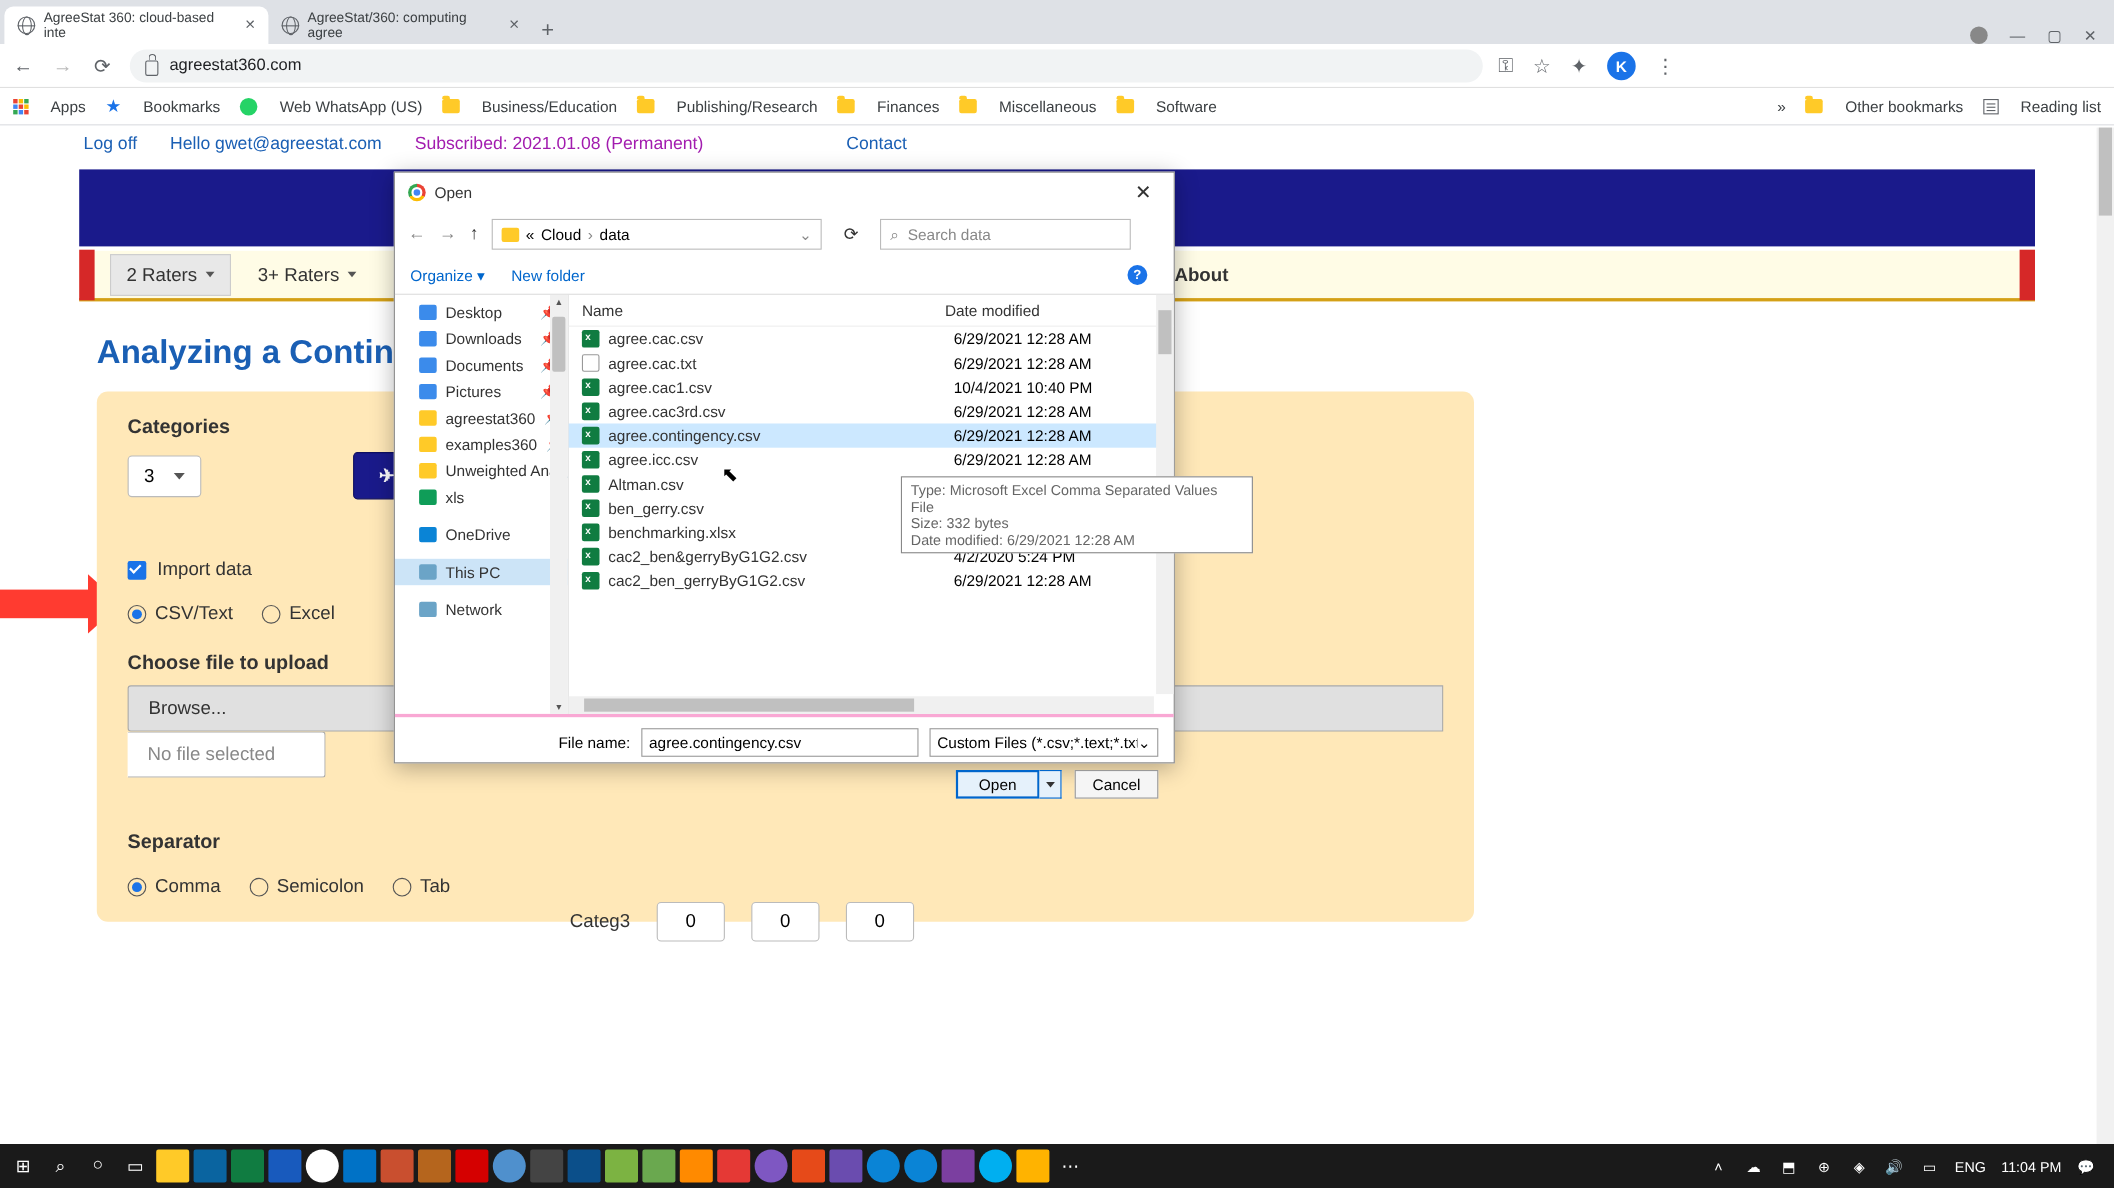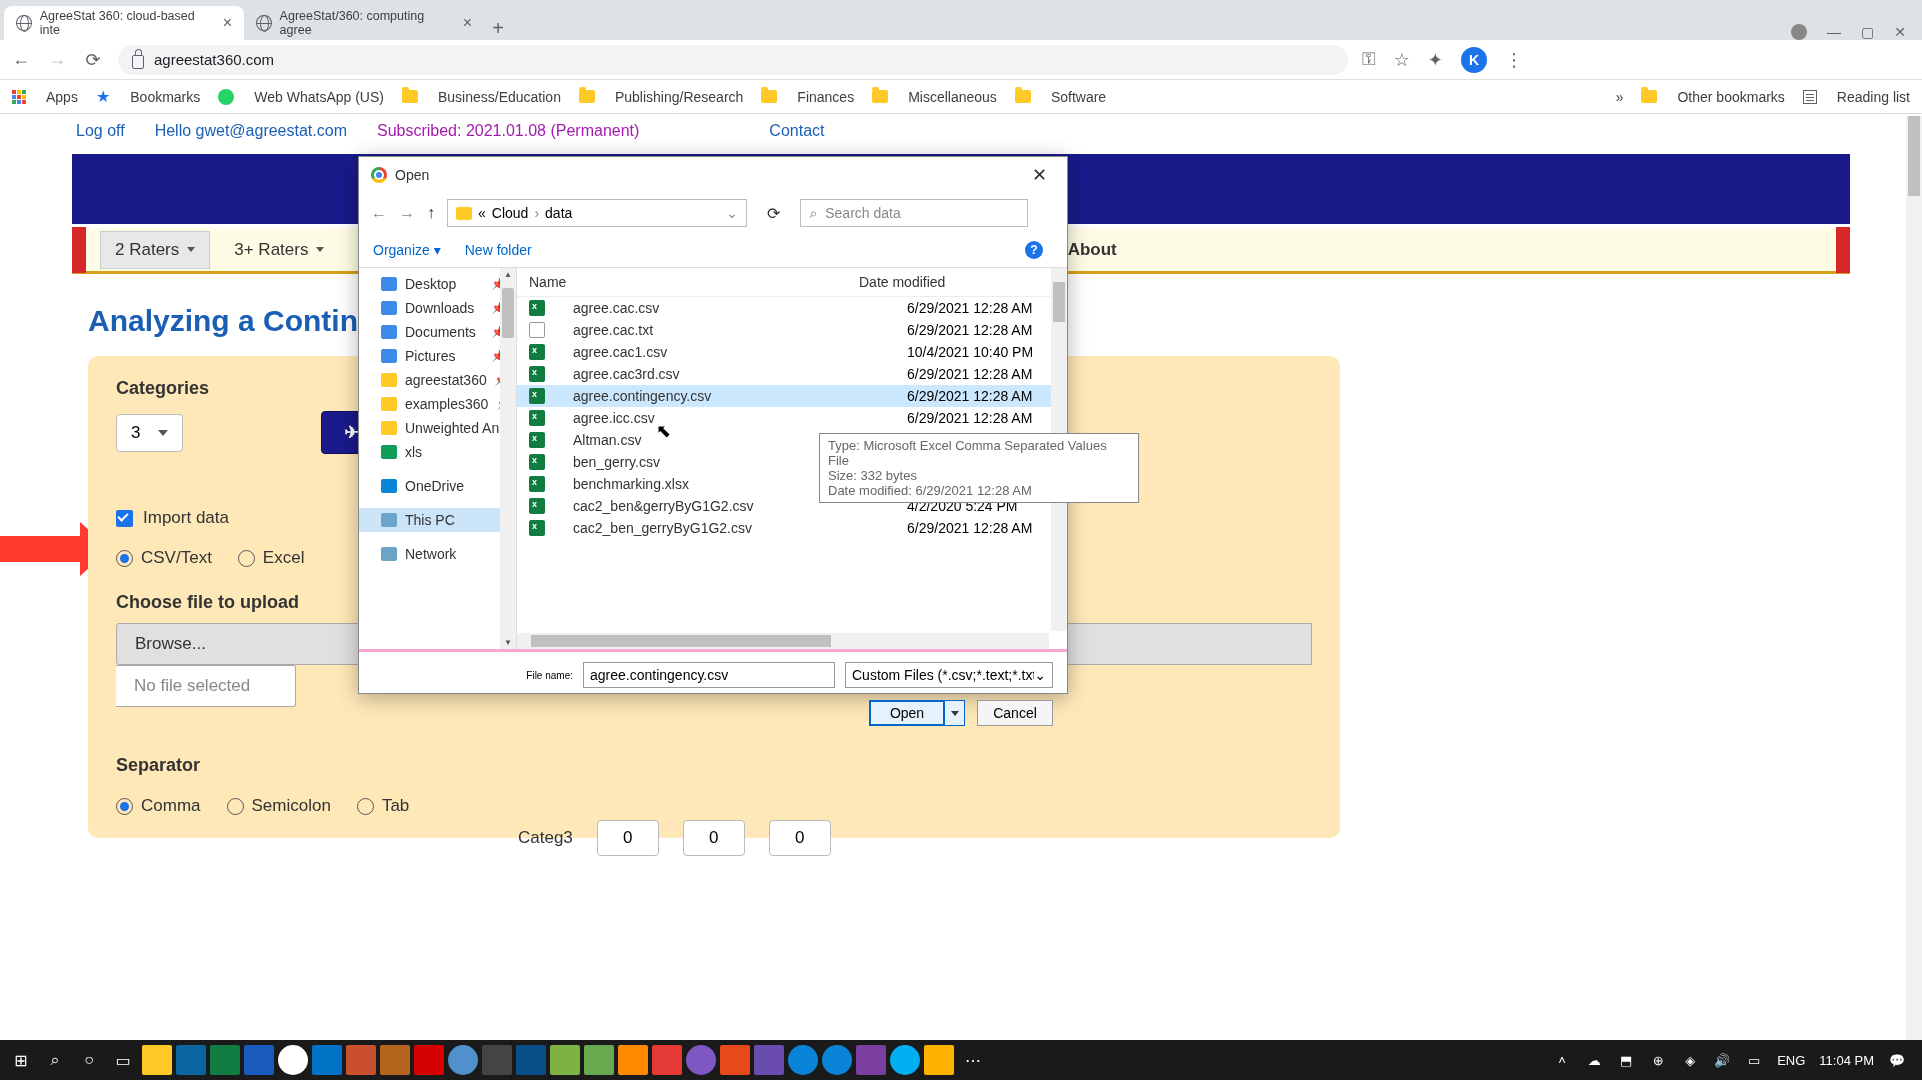--- a/index.html
+++ b/index.html
@@ -118,38 +118,38 @@
 .sb-item .ico { width:16px; height:14px; border-radius:2px; flex-shrink:0; }
 .sb-item.sel { background:#cce4f7; }
 .sb-item .pin { margin-left:auto; color:#888; font-size:12px; }
 .sb-scroll { position:absolute; right:0; top:0; bottom:0; width:16px; background:#f0f0f0; }
 .sb-scroll .thumb { position:absolute; left:2px; right:2px; top:20px; height:50px; background:#c0c0c0; border-radius:2px; }
 .sb-scroll .arr { position:absolute; left:4px; font-size:8px; color:#555; }
 
 .file-pane { flex:1; position:relative; font-size:14px; }
 .fp-header { display:flex; padding:6px 0 6px 12px; border-bottom:1px solid #eee; color:#333; }
 .fp-header .col1 { width:330px; } .fp-header .col2 { width:150px; }
-.fp-row { display:flex; padding:3px 0 3px 12px; align-items:flex-end;gap:20px; }
+.fp-row { display:flex; padding:3px 0 3px 12px; align-items:flex-end; }
 .fp-row .ico { width:16px; height:16px; margin-right:8px; background:#107c41; border-radius:2px; position:relative; flex-shrink:0; }
 .fp-row .ico.txt { background:#fff; border:1px solid #999; }
 .fp-row .ico::after { content:"x"; color:#fff; font-size:9px; position:absolute; left:3px; top:1px; font-weight:bold; }
 .fp-row .ico.txt::after { display:none; }
 .fp-row .name { width:314px; color:#333; }
 .fp-row .date { color:#000000; }
 .fp-row.sel { background:#cce8ff; }
 .fp-scroll { position:absolute; right:0; top:0; bottom:18px; width:16px; background:#f0f0f0; }
 .fp-scroll .thumb { position:absolute; left:2px; right:2px; top:14px; height:40px; background:#c0c0c0; }
 .fp-hscroll { position:absolute; left:0; right:18px; bottom:0; height:16px; background:#f0f0f0; }
 .fp-hscroll .thumb { position:absolute; top:2px; bottom:2px; left:14px; width:300px; background:#c0c0c0; }
 
 .tooltip { position:absolute; left:302px; top:165px; width:320px; background:#fff; border:1px solid #888; padding:4px 8px; font-size:13px; color:#666; z-index:5; }
 
 .dlg-footer { padding:10px 14px; }
 .fn-row { display:flex; align-items:center; gap:10px; justify-content:flex-end; }
-.fn-row label { font-size:10px;text-align:center; }
+.fn-row label { font-size:14px;text-align:center; }
 .fn-input { width:252px; height:26px; border:1px solid #999; padding:0 6px; font-size:14px; }
 .type-sel { width:208px; height:26px; border:1px solid #999; padding:0 6px; font-size:14px; display:flex; align-items:center; }
 .btn-row { display:flex; gap:12px; justify-content:flex-end; margin-top:12px; }
 .dlg-btn { width:76px; height:26px; border:1px solid #999; background:#f5f5f5; font-size:14px; display:flex; align-items:center; justify-content:center; }
 .dlg-btn.primary { border:2px solid #0066cc; background:#e5f1fb; }
 .split-drop { width:20px; height:26px; border:1px solid #0066cc; border-left:none; background:#e5f1fb; display:flex; align-items:center; justify-content:center; }
 .split-drop .sc { border-top:5px solid #333; border-left:4px solid transparent; border-right:4px solid transparent; }
 
 .cursor { position:absolute; left:656px; top:420px; font-size:18px; color:#000; z-index:20; pointer-events:none; }
 

